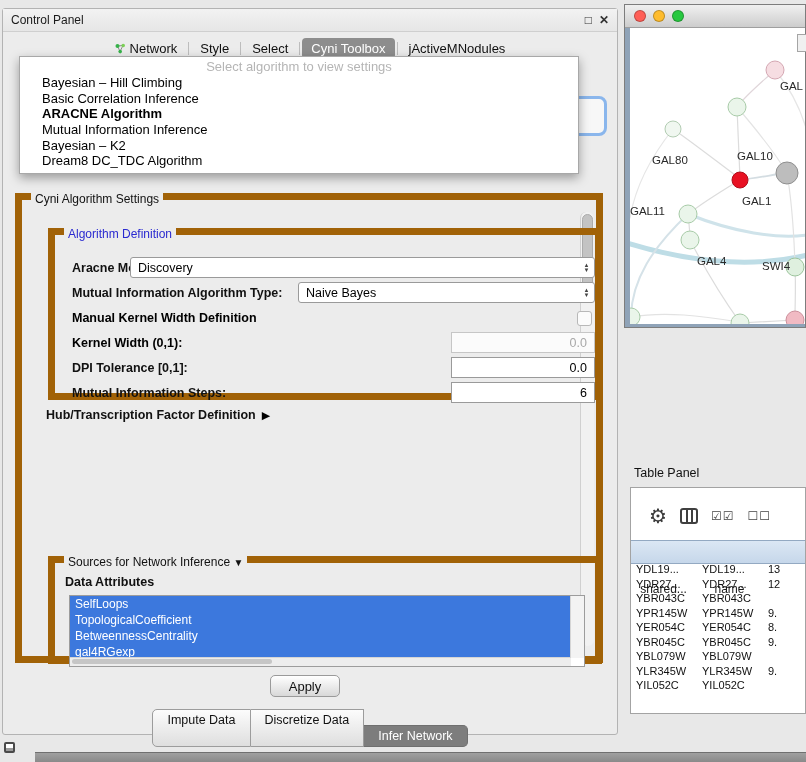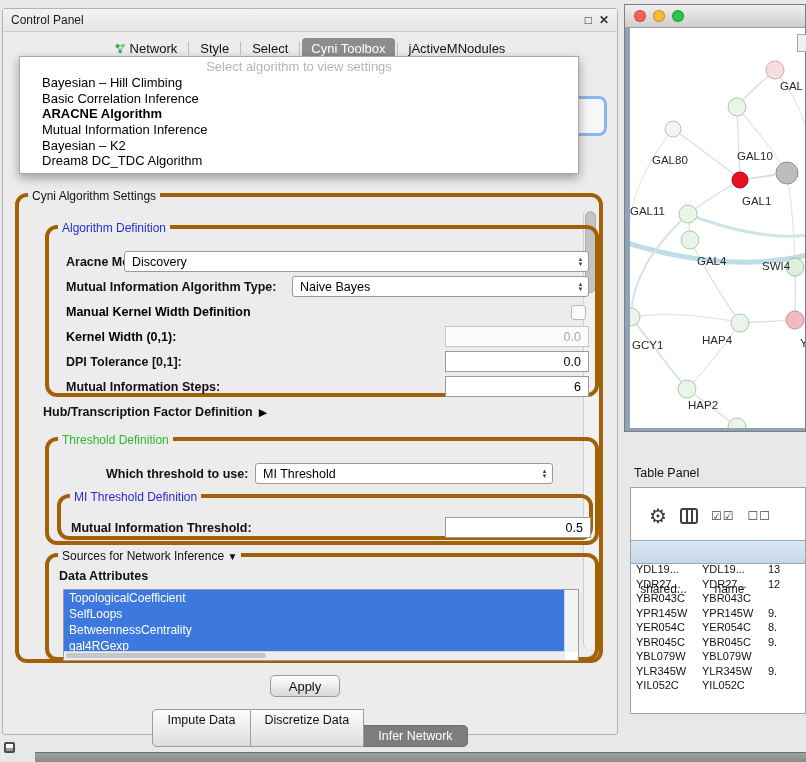--- a/index.html
+++ b/index.html
@@ -29,21 +29,21 @@
 
   
   .popup{position:absolute;left:16px;top:47px;width:560px;height:118px;background:#fff;
     border:1px solid #a8a8a8;box-shadow:0 4px 10px rgba(0,0,0,.35);z-index:30;
     font-size:13px;padding-top:2px;box-sizing:border-box;}
   .popup-placeholder{text-align:center;color:#b5b5b5;height:16px;line-height:16px;}
   .popup-opt{padding:0 22px;height:15.7px;line-height:15.7px;color:#000;}
   .popup-opt.sel{font-weight:bold;}
 
   
-  .fieldset{position:absolute;border:4px solid #a16207;border-radius:12px;box-sizing:border-box;}
+  .fieldset{position:absolute;border:7px solid #a16207;border-radius:0;box-sizing:border-box;}
   .legend{position:absolute;top:-8px;left:9px;background:#ececec;padding:0 4px;font-size:12px;color:#111;white-space:nowrap;}
   .legend.blue{color:#2a2ad0;}
   .legend.green{color:#2db82d;}
 
   .fs-settings{left:12px;top:184px;width:588px;height:470px;}
   .fs-algo{left:26px;top:28px;width:554px;height:172px;}
   .fs-thresh{left:26px;top:240px;width:554px;height:108px;}
   .fs-mi{left:8px;top:53px;width:536px;height:46px;}
   .fs-sources{left:26px;top:356px;width:554px;height:108px;}
 
@@ -85,21 +85,21 @@
     font-family:"Liberation Sans",sans-serif;}
 
   .bottom-tabs{position:absolute;left:0;right:0;top:700px;display:flex;justify-content:center;}
   .btab{font-size:12.5px;color:#111;padding:3px 14px;background:linear-gradient(#fcfcfc,#dedede);
     border:1px solid #9c9c9c;border-left:none;white-space:nowrap;}
   .btab:first-child{border-left:1px solid #9c9c9c;border-radius:5px 0 0 5px;}
   .btab:last-child{border-radius:0 5px 5px 0;}
   .btab.sel{background:#7d7d7d;color:#ffffff;border-color:#6f6f6f;margin-top:16px;}
 
   
-  .net-window{position:absolute;left:624px;top:4px;width:182px;height:428px;background:#8fa3b8;
+  .net-window{position:absolute;left:624px;top:4px;width:182px;height:324px;background:#8fa3b8;
     border:1px solid #7d7d7d;box-sizing:border-box;}
   .net-titlebar{height:22px;background:linear-gradient(#f0f0f0,#cdcdcd);border-bottom:1px solid #9f9f9f;
     display:flex;align-items:center;padding-left:9px;gap:7px;}
   .light{width:12px;height:12px;border-radius:50%;border:1px solid rgba(0,0,0,.25);box-sizing:border-box;}
   .net-canvas{position:absolute;left:5px;top:23px;right:0;bottom:3px;background:#fff;overflow:hidden;}
   .net-cornerbox{position:absolute;left:172px;top:29px;width:12px;height:18px;background:#f0f0f0;
     border:1px solid #a5a5a5;box-sizing:border-box;}
 
   
   .table-label{position:absolute;left:634px;top:466px;font-size:12.5px;color:#111;}
@@ -218,46 +218,31 @@
 
       <span class="flabel" style="left:17px;top:150px;">Mutual Information Steps:</span>
       <div class="tfield" style="left:396px;top:147px;width:144px;">6</div>
     </div>
 
     <div class="hub-row">
       <span class="hub-label">Hub/Transcription Factor Definition</span>
       <span class="hub-arrow">▶</span>
     </div>
 
-    <div class="fieldset fs-thresh">
-      <span class="legend green">Threshold Definition</span>
-
-      <span class="flabel" style="left:57px;top:25px;">Which threshold to use:</span>
-      <div class="combo" style="left:206px;top:22px;width:298px;">
-        <span>MI Threshold</span>
-        <span class="arrows"></span>
-      </div>
-
-      <div class="fieldset fs-mi">
-        <span class="legend blue">MI Threshold Definition</span>
-        <span class="flabel" style="left:10px;top:22px;">Mutual Information Threshold:</span>
-        <div class="tfield" style="left:384px;top:19px;width:146px;">0.5</div>
-      </div>
-    </div>
 
     <div class="fieldset fs-sources">
       <span class="legend">
         <span>Sources for Network Inference</span>
         <span style="font-size:10px;">▼</span>
       </span>
       <span class="src-attr-label">Data Attributes</span>
       <div class="listbox">
         <div class="list-rows" id="attr-rows">
+              <div class="attr-item" style="background: rgb(60, 120, 221);">SelfLoops</div>
               <div class="attr-item" style="background: rgb(60, 120, 221);">TopologicalCoefficient</div>
-              <div class="attr-item" style="background: rgb(60, 120, 221);">SelfLoops</div>
               <div class="attr-item" style="background: rgb(60, 120, 221);">BetweennessCentrality</div>
               <div class="attr-item" style="background: rgb(60, 120, 221);">gal4RGexp</div>
             </div>
         <div class="list-vs"></div>
         <div class="list-hs">
               <div class="list-hthumb"></div>
             </div>
       </div>
     </div>
   </div>

